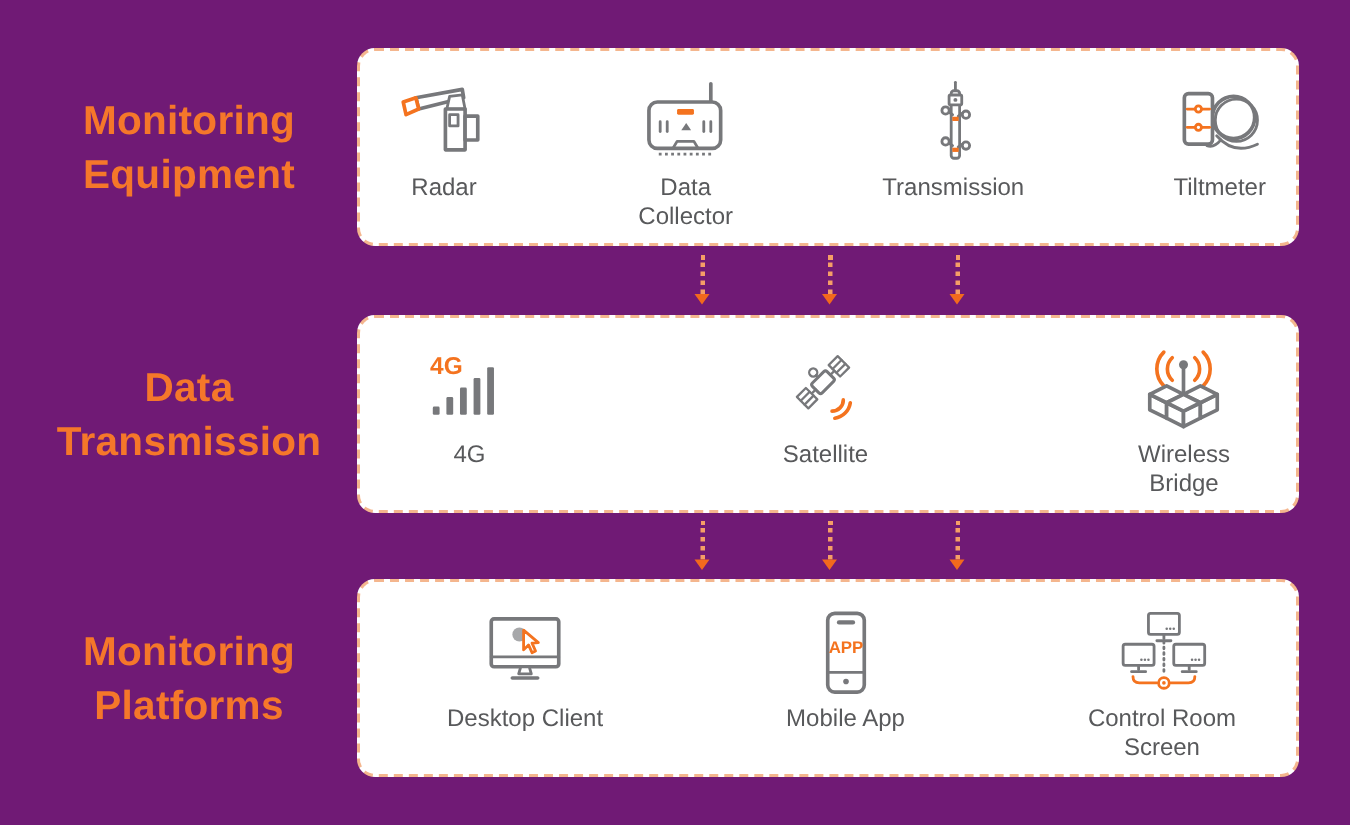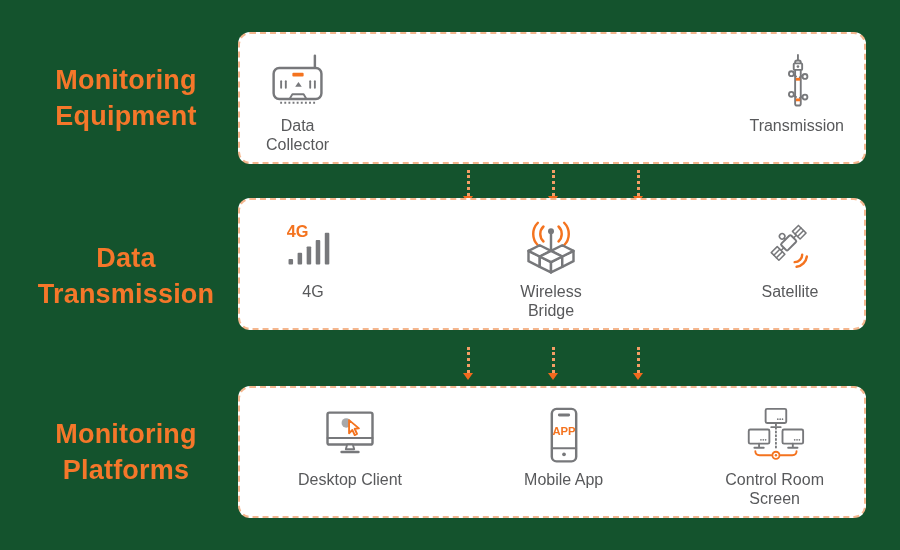--- a/index.html
+++ b/index.html
@@ -1,30 +1,30 @@
 <!DOCTYPE html>
 <html><head>
 <meta charset="utf-8">
 <style>
   html,body{margin:0;padding:0;background:#fff;}
   body{width:900px;height:550px;overflow:hidden;font-family:"Liberation Sans",sans-serif;}
-  .canvas{position:relative;width:900px;height:550px;background:#14532d;}
+  .canvas{position:relative;width:900px;height:550px;background:#701a75;}
 
   .section-title{
     position:absolute;left:0;width:252px;text-align:center;
     color:#F5772A;font-weight:bold;font-size:27px;line-height:36px;
     white-space:pre-line;letter-spacing:.2px;
   }
   .panel{
     position:absolute;left:238px;width:628px;height:132px;box-sizing:border-box;
     border:2px dashed #F4B68E;border-radius:12px;background:#fff;
     display:flex;justify-content:space-between;align-items:flex-start;
   }
   .panel-1{top:32px;padding:13px 20px 0 26px;}
-  .panel-2{top:198px;padding:13px 44px 0 44px;}
+  .panel-2{top:210px;padding:13px 44px 0 44px;}
   .panel-3{top:386px;padding:13px 40px 0 58px;}
 
   .item{display:flex;flex-direction:column;align-items:center;}
   .icon-slot{height:66px;display:flex;align-items:flex-end;justify-content:center;}
   .label{
     margin-top:3px;text-align:center;white-space:pre-line;
     color:#58595B;font-size:16px;line-height:19px;
   }
 
   .flow-arrow{position:absolute;width:10px;display:flex;flex-direction:column;align-items:center;}
@@ -52,20 +52,33 @@
 
   <div class="section-title" style="top:62px">Monitoring
 Equipment</div>
   <div class="section-title" style="top:240px">Data
 Transmission</div>
   <div class="section-title" style="top:416px">Monitoring
 Platforms</div>
 
   <div class="panel panel-1">
 
+    <div class="item">
+      <div class="icon-slot">
+        <svg class="icn" width="60" height="60" viewBox="0 0 64 64">
+          <polygon class="sg fw" points="12,13 45,7 46,13 14,21"></polygon>
+          <polygon class="so fw" points="3,16 12,13 14,21 5,25"></polygon>
+          <polygon class="sg fw thin" points="36,12 34,21 47,21 45,11"></polygon>
+          <rect class="sg fw" x="33" y="21" width="14" height="29"></rect>
+          <rect class="sg fw" x="47" y="26" width="9" height="17"></rect>
+          <rect class="sg thin" x="36" y="25" width="6" height="8"></rect>
+        </svg>
+      </div>
+      <div class="label">Radar</div>
+    </div>
 
 
     <div class="item">
       <div class="icon-slot">
         <svg class="icn" width="60" height="60" viewBox="0 0 64 64">
           <line class="sg" x1="50" y1="16" x2="50" y2="3"></line>
           <rect class="sg fw" x="6" y="16" width="51" height="33" rx="6"></rect>
           <rect class="fo" x="26" y="21" width="12" height="4" rx="1"></rect>
           <line class="sg thin" x1="14" y1="30" x2="14" y2="37"></line>
           <line class="sg thin" x1="19" y1="30" x2="19" y2="37"></line>
@@ -96,20 +109,36 @@
           <line class="sg thin" x1="38" y1="46" x2="35" y2="48"></line>
           <circle class="sg fw thin" cx="26" cy="44" r="2.6"></circle>
           <circle class="sg fw thin" cx="40.5" cy="47" r="2.6"></circle>
           <rect class="fo" x="30.8" y="48.5" width="4.5" height="3"></rect>
         </svg>
       </div>
       <div class="label">Transmission</div>
     </div>
 
 
+    <div class="item">
+      <div class="icon-slot">
+        <svg class="icn" width="60" height="60" viewBox="0 0 64 64">
+          <path class="sg thin" d="M30,40 Q42,54 59,46"></path>
+          <path class="sg thin" d="M33,43 Q28,49 23,47"></path>
+          <circle class="sg" cx="42" cy="27" r="15"></circle>
+          <circle class="sg thin" cx="44" cy="29" r="15"></circle>
+          <rect class="sg fw" x="7" y="10" width="20" height="36" rx="3"></rect>
+          <line class="so thin" x1="9" y1="21" x2="25" y2="21"></line>
+          <line class="so thin" x1="9" y1="34" x2="25" y2="34"></line>
+          <circle class="so fw thin" cx="17" cy="21" r="2.2"></circle>
+          <circle class="so fw thin" cx="17" cy="34" r="2.2"></circle>
+        </svg>
+      </div>
+      <div class="label">Tiltmeter</div>
+    </div>
 
   </div>
 
   <div class="flow-arrow" style="left:463px;top:170px">
     <div class="flow-arrow-line"></div>
       <div class="flow-arrow-head"></div>
   </div>
   <div class="flow-arrow" style="left:548px;top:170px">
     <div class="flow-arrow-line"></div>
       <div class="flow-arrow-head"></div>
@@ -126,42 +155,20 @@
         <svg class="icn" width="58" height="58" viewBox="0 0 64 64">
           <text class="fo" x="3" y="18" font-size="18">4G</text>
           <rect class="fg" x="5" y="42" width="5" height="6" rx="1"></rect>
           <rect class="fg" x="15" y="35" width="5" height="13" rx="1"></rect>
           <rect class="fg" x="25" y="28" width="5" height="20" rx="1"></rect>
           <rect class="fg" x="35" y="21" width="5" height="27" rx="1"></rect>
           <rect class="fg" x="45" y="13" width="5" height="35" rx="1"></rect>
         </svg>
       </div>
       <div class="label">4G</div>
-    </div>
-
-    <div class="item">
-      <div class="icon-slot">
-        <svg class="icn" width="60" height="60" viewBox="0 0 64 64">
-          <line class="sg" x1="32" y1="16" x2="32" y2="36"></line>
-          <circle class="fg" cx="32" cy="13" r="3.2"></circle>
-          <path class="so" d="M24,8 A11,11 0 0 0 24,24"></path>
-          <path class="so" d="M18,4 A17,17 0 0 0 18,28"></path>
-          <path class="so" d="M40,8 A11,11 0 0 1 40,24"></path>
-          <path class="so" d="M46,4 A17,17 0 0 1 46,28"></path>
-          <polygon class="sg fw" points="8,34 8,45 20,51 20,40"></polygon>
-          <polygon class="sg fw" points="20,40 20,51 32,57 32,46"></polygon>
-          <polygon class="sg fw" points="32,46 32,57 44,51 44,40"></polygon>
-          <polygon class="sg fw" points="44,40 44,51 56,45 56,34"></polygon>
-          <polygon class="sg fw" points="8,34 20,28 32,34 20,40"></polygon>
-          <polygon class="sg fw" points="32,34 44,28 56,34 44,40"></polygon>
-          <polygon class="sg fw" points="20,40 32,34 44,40 32,46"></polygon>
-        </svg>
-      </div>
-      <div class="label">Wireless
-Bridge</div>
     </div>
 
     <div class="item">
       <div class="icon-slot">
         <svg class="icn" width="60" height="60" viewBox="0 0 64 64">
           <g transform="translate(30 26) rotate(45) scale(0.82) translate(-32 -26)">
             <rect class="sg fw thin" x="25" y="0" width="14" height="11"></rect>
             <line class="sg thin" x1="29.7" y1="0" x2="29.7" y2="11"></line>
             <line class="sg thin" x1="34.4" y1="0" x2="34.4" y2="11"></line>
             <line class="sg thin" x1="32" y1="11" x2="32" y2="16"></line>
@@ -171,20 +178,42 @@
             <line class="sg thin" x1="29.7" y1="39" x2="29.7" y2="50"></line>
             <line class="sg thin" x1="34.4" y1="39" x2="34.4" y2="50"></line>
             <circle class="sg fw thin" cx="20" cy="25" r="3.5"></circle>
             <line class="sg thin" x1="23.5" y1="25" x2="26" y2="25"></line>
           </g>
           <path class="so" d="M45,38 A8,8 0 0 1 37,46"></path>
           <path class="so" d="M50,40 A13,13 0 0 1 39,51"></path>
         </svg>
       </div>
       <div class="label">Satellite</div>
+    </div>
+
+    <div class="item">
+      <div class="icon-slot">
+        <svg class="icn" width="60" height="60" viewBox="0 0 64 64">
+          <line class="sg" x1="32" y1="16" x2="32" y2="36"></line>
+          <circle class="fg" cx="32" cy="13" r="3.2"></circle>
+          <path class="so" d="M24,8 A11,11 0 0 0 24,24"></path>
+          <path class="so" d="M18,4 A17,17 0 0 0 18,28"></path>
+          <path class="so" d="M40,8 A11,11 0 0 1 40,24"></path>
+          <path class="so" d="M46,4 A17,17 0 0 1 46,28"></path>
+          <polygon class="sg fw" points="8,34 8,45 20,51 20,40"></polygon>
+          <polygon class="sg fw" points="20,40 20,51 32,57 32,46"></polygon>
+          <polygon class="sg fw" points="32,46 32,57 44,51 44,40"></polygon>
+          <polygon class="sg fw" points="44,40 44,51 56,45 56,34"></polygon>
+          <polygon class="sg fw" points="8,34 20,28 32,34 20,40"></polygon>
+          <polygon class="sg fw" points="32,34 44,28 56,34 44,40"></polygon>
+          <polygon class="sg fw" points="20,40 32,34 44,40 32,46"></polygon>
+        </svg>
+      </div>
+      <div class="label">Wireless
+Bridge</div>
     </div>
 
 
   </div>
 
   <div class="flow-arrow" style="left:463px;top:347px">
     <div class="flow-arrow-line"></div>
       <div class="flow-arrow-head"></div>
   </div>
   <div class="flow-arrow" style="left:548px;top:347px">

